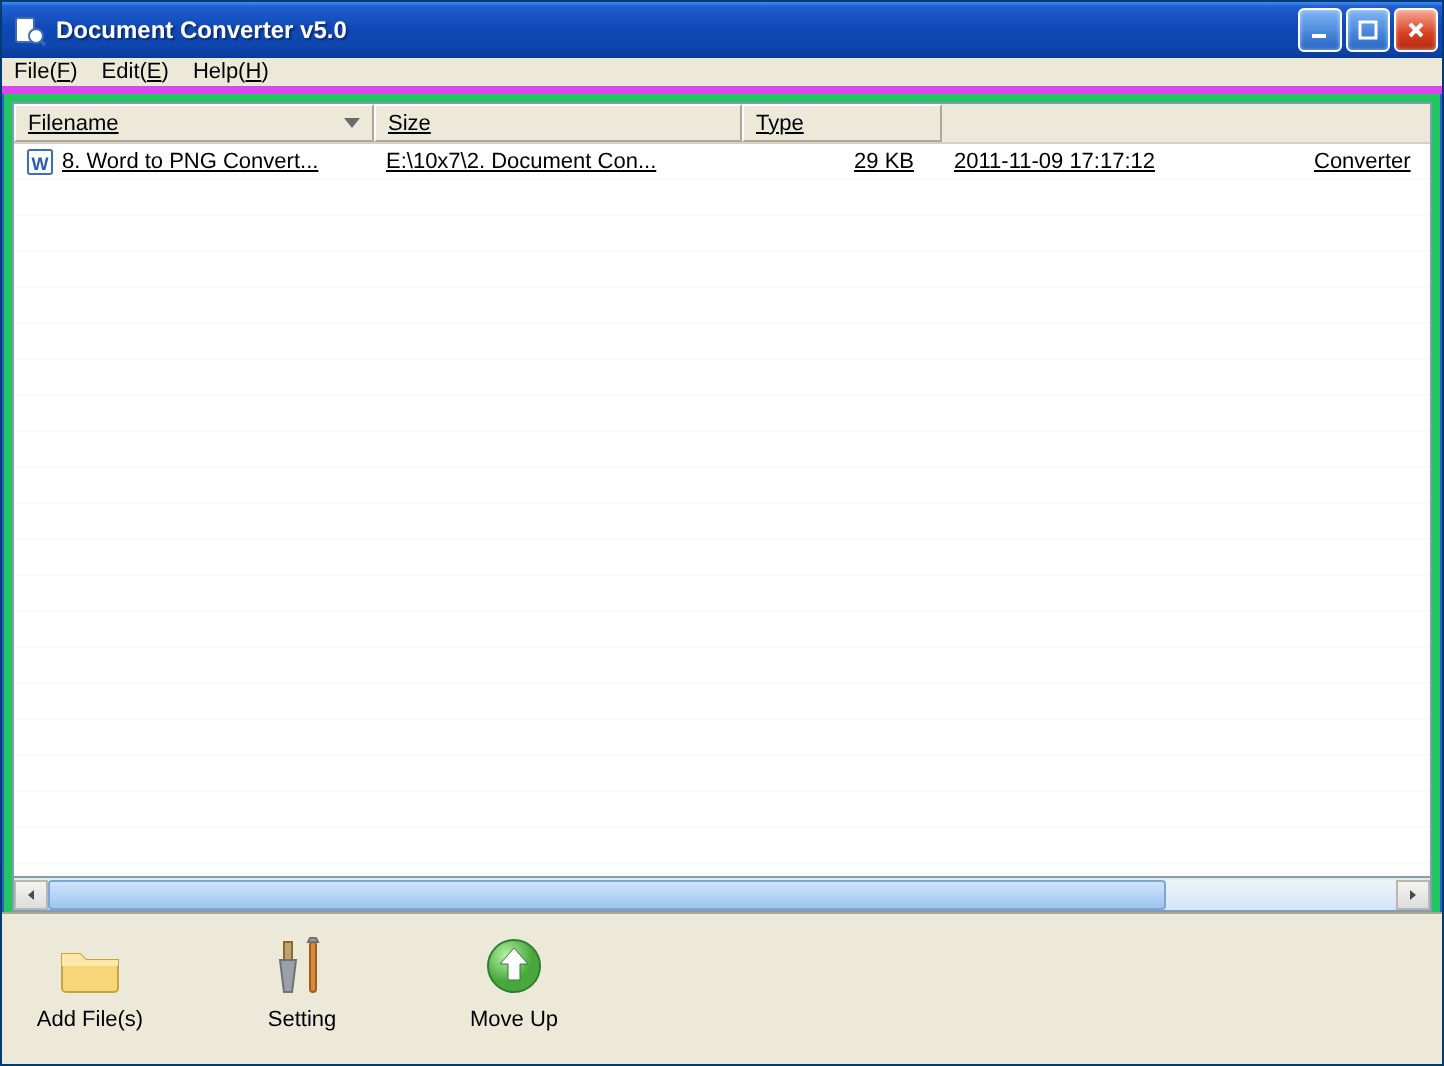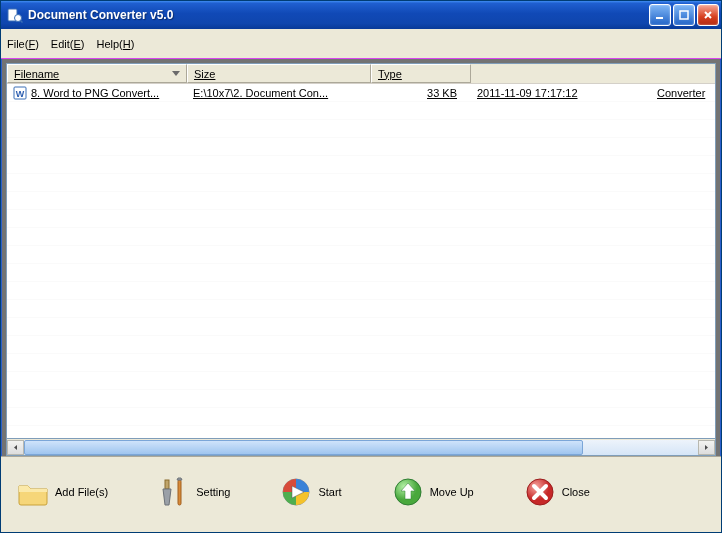--- a/index.html
+++ b/index.html
@@ -5,21 +5,21 @@
   * { box-sizing: border-box; }
   html, body {
     margin: 0; padding: 0;
     font-family: "Tahoma", "Segoe UI", sans-serif;
     font-size: 11px;
     background: #ece9d8;
   }
   .window {
     width: 722px;
     height: 533px;
-    background: #737373;
+    background: #22c55e;
     border: 1px solid #003c74;
     display: flex;
     flex-direction: column;
     box-shadow: 0 0 0 1px #2b5fcb inset;
   }
   .titlebar {
     height: 28px;
     background: linear-gradient(to bottom,#3f8cf3 0%,#1f5fd0 8%,#1049b6 45%,#0f46ae 80%,#083a98 100%);
     display: flex;
     align-items: center;
@@ -45,23 +45,23 @@
     border: 1px solid #fff;
     box-shadow: inset 0 0 2px rgba(255,255,255,.6);
   }
   .win-min, .win-max {
     background: linear-gradient(to bottom,#7eb6f6,#2364c7);
   }
   .win-close {
     background: linear-gradient(to bottom,#f6a694,#d63f1f 60%,#b42a11);
   }
   .menubar {
-    height: 30px;
-    background: #ece9d8;
-    border-bottom: 1px solid #d946ef;
+    height: 18px;
+    background: #ece9d8;
+    border-bottom: 4px solid #d946ef;
     display: flex; align-items: center;
     padding: 0 6px;
     gap: 12px;
     text-align: right;
   }
   .menu-item {
     font-size: 11px;
     cursor: default;
   }
   .menu-item u { text-decoration: underline; }
@@ -150,21 +150,21 @@
   .toolbar {
     height: 76px;
     border-top: 1px solid #aca899;
     background: #ece9d8;
     display: flex;
     align-items: center;
     padding: 4px 16px 10px 16px;
     gap: 50px;
   }
   .tool-btn {
-    display: flex; flex-direction: row; align-items: center;
+    display: flex; flex-direction: column; align-items: center;
     gap: 6px;
     cursor: default;
     min-width: 56px;
   }
   .tool-icon {
     width: 32px; height: 30px;
     display:flex;align-items:center;justify-content:center;
   }
   .tool-label { font-size: 11px; }
 </style>
@@ -219,21 +219,21 @@
           <div class="lv-cell">
             <span class="row-icon">
               <svg viewBox="0 0 14 14" width="14" height="14">
                 <rect x="1" y="1" width="12" height="12" rx="1" fill="#fff" stroke="#3b6fb5"></rect>
                 <text x="7" y="11" text-anchor="middle" font-size="9" font-weight="bold" fill="#2a5db0">W</text>
               </svg>
             </span>
             <span>8. Word to PNG Convert...</span>
           </div>
           <div class="lv-cell">E:\10x7\2. Document Con...</div>
-          <div class="lv-cell size">33 KB</div>
+          <div class="lv-cell size">29 KB</div>
           <div class="lv-cell">2011-11-09 17:17:12</div>
           <div class="lv-cell">Converter</div>
         </div>
       </div>
     </div>
     <div class="hscroll">
       <div class="sb-btn">
         <svg width="7" height="7" viewBox="0 0 7 7">
             <path d="M5 1 L2 3.5 L5 6 Z" fill="#4b4b4b"></path>
           </svg>
@@ -266,62 +266,34 @@
         <svg viewBox="0 0 32 30" width="32" height="30">
           <rect x="7" y="3" width="4" height="9" fill="#bfa46a" stroke="#8a6d2e"></rect>
           <path d="M5 12 h8 l-2 16 h-4 Z" fill="#9aa0a7" stroke="#6d7278"></path>
           <rect x="20" y="3" width="3" height="25" rx="1.5" fill="#d88b3a" stroke="#a05e1e"></rect>
           <path d="M19 3 h5 l-1 -2 h-3 Z" fill="#9aa0a7" stroke="#6d7278"></path>
         </svg>
       </span>
       <span class="tool-label">Setting</span>
     </div>
 
-    <div class="tool-btn">
-      <span class="tool-icon">
-        <svg viewBox="0 0 32 30" width="32" height="30">
-          <circle cx="16" cy="15" r="13" fill="#fff" stroke="#888"></circle>
-          <path d="M16 2 a13 13 0 0 1 13 13 h-13 Z" fill="#3a82d8"></path>
-          <path d="M29 15 a13 13 0 0 1 -13 13 v-13 Z" fill="#f4c22b"></path>
-          <path d="M16 28 a13 13 0 0 1 -13 -13 h13 Z" fill="#4fae4f"></path>
-          <path d="M3 15 a13 13 0 0 1 13 -13 v13 Z" fill="#d84b3a"></path>
-          <polygon points="12,9 24,15 12,21" fill="#fff" stroke="#555" stroke-width="0.5"></polygon>
-        </svg>
-      </span>
-      <span class="tool-label">Start</span>
-    </div>
 
     <div class="tool-btn">
       <span class="tool-icon">
         <svg viewBox="0 0 32 30" width="32" height="30">
           <circle cx="16" cy="15" r="13" fill="url(#gUp)" stroke="#2e7d32"></circle>
           <defs>
               <radialGradient id="gUp" cx="35%" cy="30%">
                 <stop offset="0%" stop-color="#b6f2a8"></stop>
                 <stop offset="100%" stop-color="#49a83c"></stop>
               </radialGradient>
             </defs>
           <path d="M16 6 l7 8 h-4 v8 h-6 v-8 h-4 Z" fill="#fff" stroke="#2e7d32" stroke-width="0.5"></path>
         </svg>
       </span>
       <span class="tool-label">Move Up</span>
     </div>
 
 
-    <div class="tool-btn">
-      <span class="tool-icon">
-        <svg viewBox="0 0 32 30" width="32" height="30">
-          <circle cx="16" cy="15" r="13" fill="url(#gCl)" stroke="#9b1c1c"></circle>
-          <defs>
-              <radialGradient id="gCl" cx="35%" cy="30%">
-                <stop offset="0%" stop-color="#f7a6a0"></stop>
-                <stop offset="100%" stop-color="#c62828"></stop>
-              </radialGradient>
-            </defs>
-          <path d="M10 9 L22 21 M22 9 L10 21" stroke="#fff" stroke-width="4" stroke-linecap="round"></path>
-        </svg>
-      </span>
-      <span class="tool-label">Close</span>
-    </div>
 
   </div>
 
 </div>
 
 </body></html>

